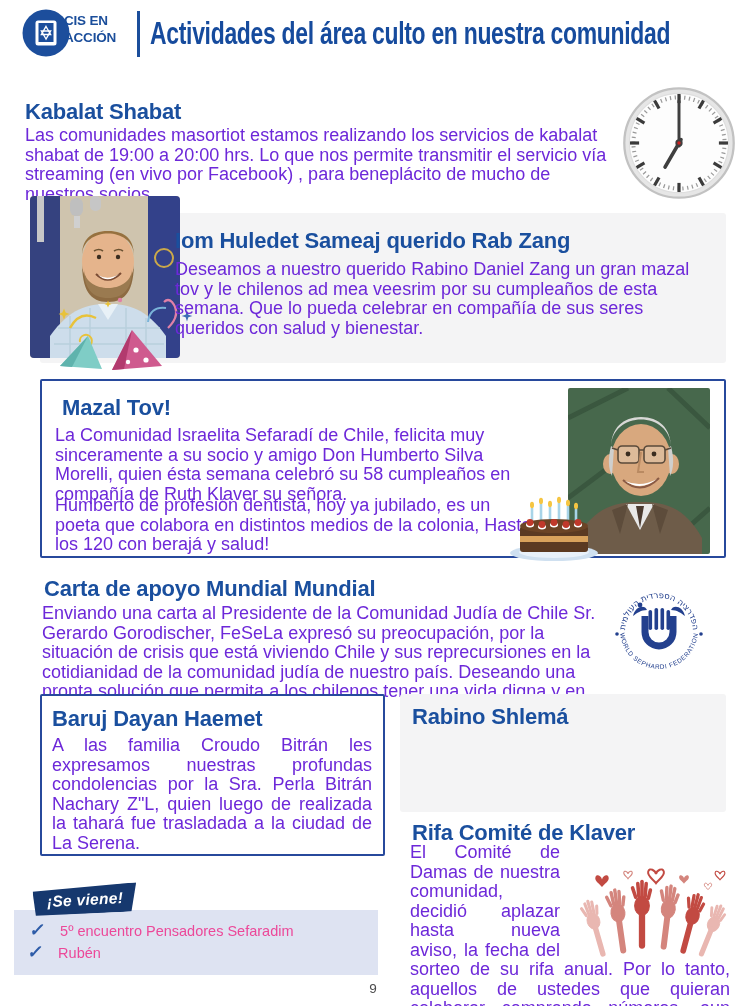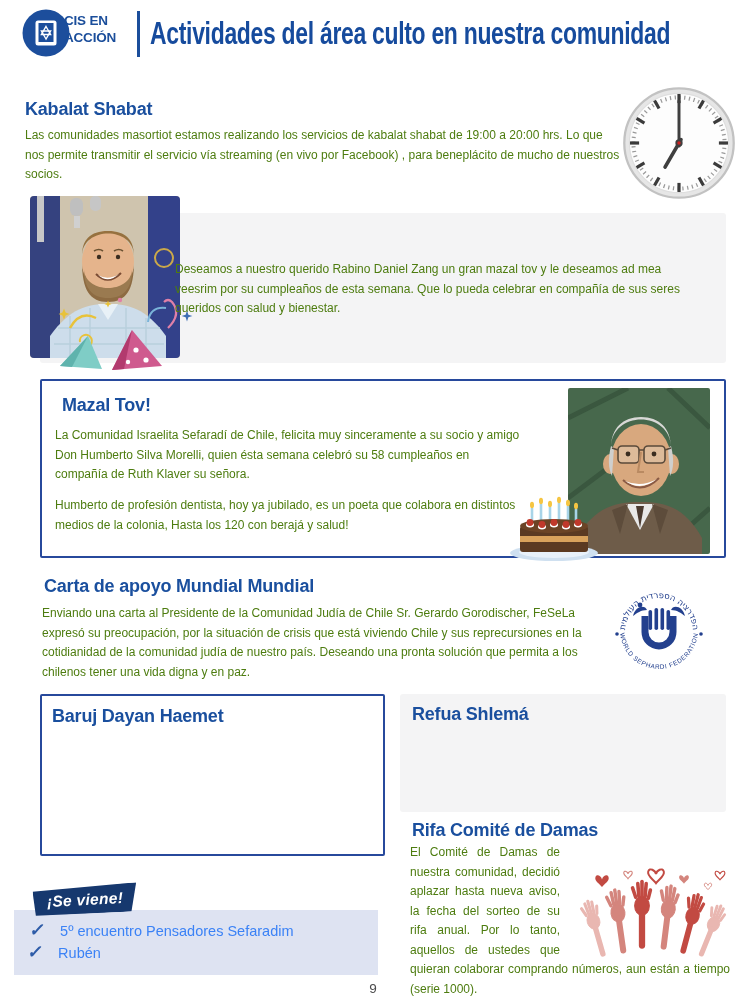--- a/index.html
+++ b/index.html
@@ -1,36 +1,36 @@
 <!DOCTYPE html>
 <html lang="es"><head>
 <meta charset="utf-8">
 <style>
   html,body{margin:0;padding:0;background:#fff;}
   .page{position:relative;width:746px;height:1006px;background:#ffffff;overflow:hidden;
         font-family:"Liberation Sans",sans-serif;}
   .abs{position:absolute;}
-  .sec-title{position:absolute;color:#1a4f9e;font-weight:bold;font-size:18px;letter-spacing:-0.2px;}
-  .body-text{position:absolute;color:#4d7c0f;font-size:12px;line-height:19.5px;}
+  .sec-title{position:absolute;color:#1a4f9e;font-weight:bold;font-size:22px;letter-spacing:-0.2px;}
+  .body-text{position:absolute;color:#6d28d9;font-size:18px;line-height:19.5px;}
   .brand-text{position:absolute;left:64px;top:13px;color:#1b4e9b;font-weight:bold;
               font-size:13.5px;line-height:16.5px;letter-spacing:-0.2px;}
   .vdiv{position:absolute;left:137px;top:11px;width:3px;height:46px;background:#1b4e9b;}
   .page-title{position:absolute;left:150px;top:16px;color:#164b9d;font-weight:bold;font-size:31px;
               white-space:nowrap;letter-spacing:-0.4px;transform:scaleX(0.74);transform-origin:0 50%;}
   .graybox{position:absolute;background:#f4f4f5;border-radius:3px;}
   .bluebox{position:absolute;background:#ffffff;border:2px solid #27499c;border-radius:2px;}
   .lavbox{position:absolute;background:#dee3f2;}
   .photo{position:absolute;border-radius:4px;overflow:hidden;}
   .seviene-banner{position:absolute;left:33px;top:885px;width:104px;height:29px;background:#16386e;
                   transform:rotate(-3deg);clip-path:polygon(0 14%,100% 0,94% 100%,2% 97%);
                   display:flex;align-items:center;justify-content:center;}
   .seviene-banner span{color:#ffffff;font-weight:bold;font-style:italic;font-size:15.5px;letter-spacing:0.3px;}
   .sv-item{position:absolute;display:flex;align-items:flex-start;}
   .sv-check{color:#2e5ca8;font-size:18px;font-weight:bold;transform:skewX(-10deg);line-height:18px;}
-  .sv-label{color:#3b82f6;font-size:14.5px;line-height:18px;margin-left:15px;padding-top:1px;}
+  .sv-label{color:#ec4899;font-size:14.5px;line-height:18px;margin-left:15px;padding-top:1px;}
   .pagenum{position:absolute;left:0;right:0;top:981px;text-align:center;color:#4a4a4b;font-size:13.5px;}
   .justify{text-align:justify;}
   .rifa-hands{float:right;width:162px;height:92px;margin:24px 0 0 8px;}
 </style>
 </head>
 <body>
 
 <div class="page">
 
   <svg class="abs" style="left:22px;top:9px" width="48" height="48" viewBox="0 0 48 48">
@@ -146,21 +146,22 @@
       </g>
     <path d="M38,48 L10,78 L52,81 Z" fill="#7fcdc6"></path>
     <path d="M38,48 L10,78 L22,79 Z" fill="#5fb3ad"></path>
     <path d="M82,42 L62,82 L112,78 Z" fill="#cf5a8e"></path>
     <path d="M82,42 L62,82 L74,81 Z" fill="#b23a6e"></path>
     <circle cx="86" cy="62" r="2.6" fill="#ffffff"></circle>
     <circle cx="96" cy="72" r="2.6" fill="#ffffff"></circle>
     <circle cx="78" cy="74" r="2.2" fill="#ffffff"></circle>
   </svg>
 
-  <div class="body-text" style="left:175px;top:260px;width:528px">Deseamos a nuestro querido Rabino Daniel Zang un gran mazal tov y le deseamos ad mea veesrim por su cumpleaños de esta semana. Que lo pueda celebrar en compañía de sus seres queridos con salud y bienestar.</div>
+  <div class="sec-title" style="left:175px;top:228px">Iom Huledet Sameaj querido Rab Zang</div>
+  <div class="body-text" style="left:175px;top:260px;width:528px">Deseamos a nuestro querido Rabino Daniel Zang un gran mazal tov y le chilenos ad mea veesrim por su cumpleaños de esta semana. Que lo pueda celebrar en compañía de sus seres queridos con salud y bienestar.</div>
 
   <div class="bluebox" style="left:40px;top:379px;width:682px;height:175px"></div>
   <div class="sec-title" style="left:62px;top:395px">Mazal Tov!</div>
   <div class="body-text" style="left:55px;top:426px;width:470px">La Comunidad Israelita Sefaradí de Chile,  felicita muy sinceramente a su socio y amigo Don Humberto Silva Morelli, quien ésta semana celebró su 58 cumpleaños en compañía de Ruth Klaver su señora.</div>
   <div class="body-text" style="left:55px;top:496px;width:478px">Humberto de profesión dentista, hoy ya jubilado, es un poeta que colabora en distintos medios de la colonia, Hasta los 120 con berajá y salud!</div>
 
   <div class="photo" style="left:568px;top:388px;width:142px;height:166px;border-radius:2px">
     <svg width="142" height="166" viewBox="0 0 142 166">
       <rect width="142" height="166" fill="#47684c"></rect>
       <path d="M0,30 L60,0 M90,166 L142,120 M0,110 L40,80 M100,0 L142,40" stroke="#3a573f" stroke-width="5"></path>
@@ -246,25 +247,26 @@
       <rect x="7.5" y="-22" width="3.6" height="20" rx="1.8"></rect>
       <path d="M-14,-16 V0 A14 14 0 0 0 14,0 V-16" fill="none" stroke="#23408e" stroke-width="7"></path>
       <path d="M-26,-16 C-24,-26 -14,-28 -12,-22 C-18,-22 -22,-19 -26,-16 Z"></path>
       <path d="M26,-16 C24,-26 14,-28 12,-22 C18,-22 22,-19 26,-16 Z"></path>
       <circle cx="-19" cy="-27" r="2.4"></circle>
     </g>
   </svg>
 
   <div class="bluebox" style="left:40px;top:694px;width:341px;height:158px"></div>
   <div class="sec-title" style="left:52px;top:706px">Baruj Dayan Haemet</div>
+  <div class="body-text justify" style="left:52px;top:736px;width:320px">A las familia Croudo Bitrán les expresamos nuestras profundas condolencias por la Sra. Perla Bitrán Nachary Z"L, quien luego de realizada la tahará fue trasladada a la ciudad de La Serena.</div>
 
   <div class="graybox" style="left:400px;top:694px;width:326px;height:118px"></div>
-  <div class="sec-title" style="left:412px;top:704px">Refua Shlemá</div>
-
-  <div class="sec-title" style="left:412px;top:820px">Rifa Comité de Damas</div>
+  <div class="sec-title" style="left:412px;top:704px">Rabino Shlemá</div>
+
+  <div class="sec-title" style="left:412px;top:820px">Rifa Comité de Klaver</div>
   <div class="body-text justify" style="left:410px;top:843px;width:320px">
     <div class="rifa-hands">
       <svg width="162" height="92" viewBox="0 0 162 92">
         <defs>
           <g id="hnd">
             <ellipse cx="0" cy="14" rx="7" ry="9"></ellipse>
             <g stroke-width="3.4" stroke-linecap="round" fill="none">
               <line x1="-6" y1="6" x2="-9" y2="-3"></line>
                 <line x1="-3" y1="5" x2="-4" y2="-7"></line>
               <line x1="0" y1="5" x2="0" y2="-9"></line>

